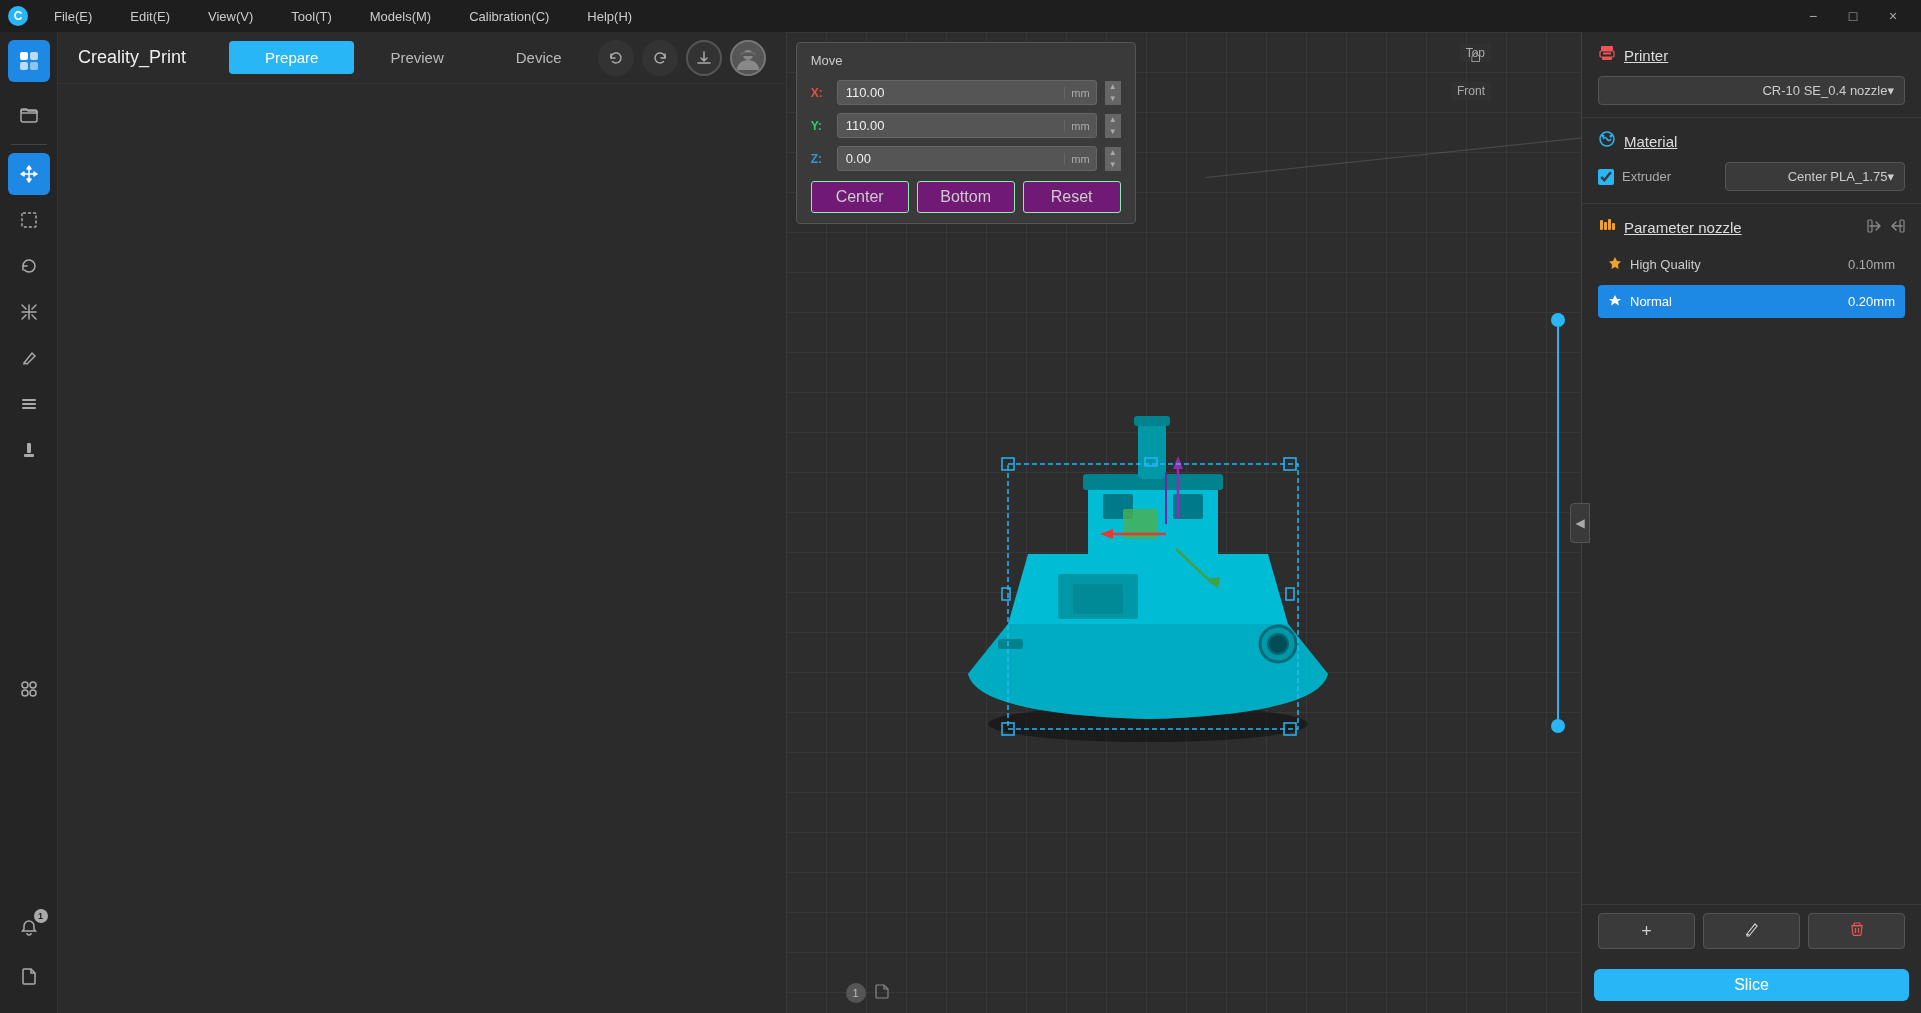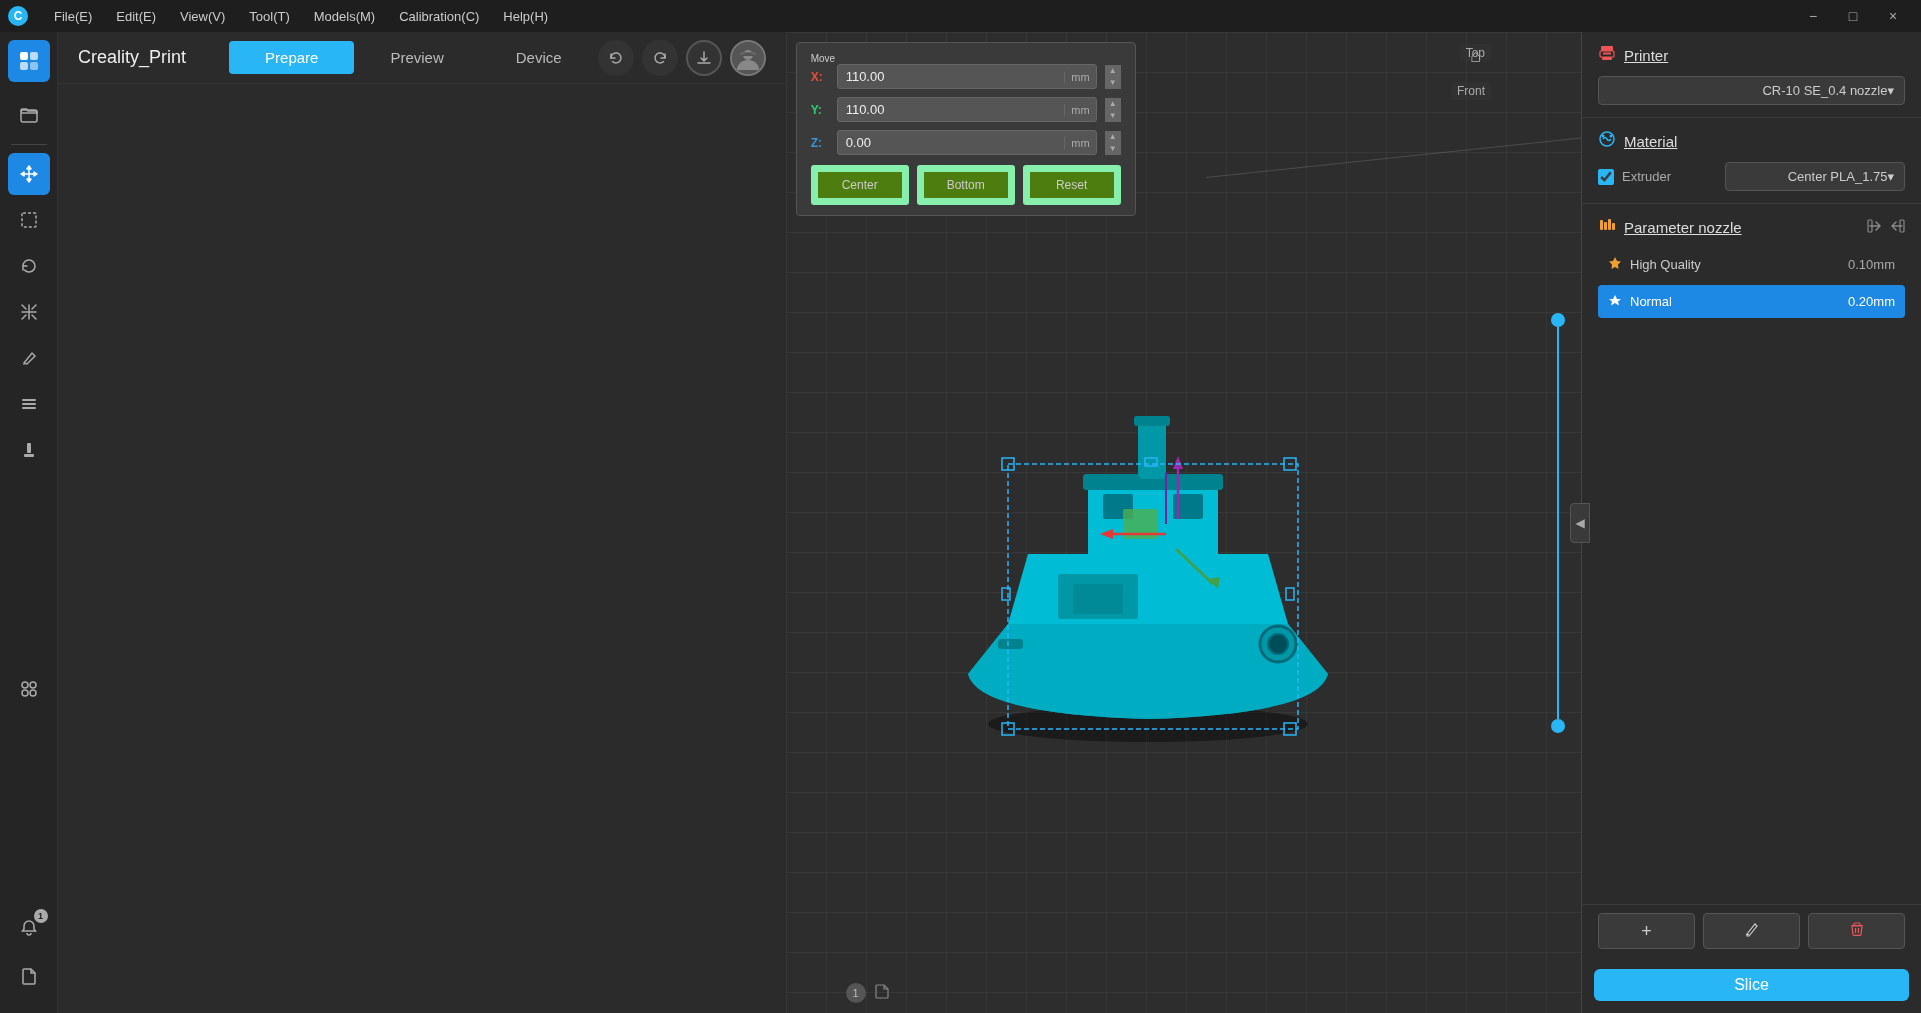--- a/index.html
+++ b/index.html
@@ -23,21 +23,21 @@
       gap: 16px;
     }
     #titlebar .app-icon {
       width: 20px; height: 20px;
       background: #29b6f6;
       border-radius: 50%;
       display: flex; align-items: center; justify-content: center;
       color: white; font-size: 12px; font-weight: bold;
     }
     #titlebar .menu-items {
-      display: flex; gap: 4px;
+      display: flex; gap: 18px;
     }
     #titlebar .menu-item {
       padding: 4px 10px;
       font-size: 13px;
       color: #ccc;
       cursor: pointer;
       border-radius: 3px;
     }
     #titlebar .window-controls {
       margin-left: auto;
@@ -204,22 +204,23 @@
       position: absolute;
       top: 10px; left: 10px;
       background: #3a3a3a;
       border: 1px solid #555;
       border-radius: 4px;
       padding: 10px 14px;
       width: 340px;
       z-index: 10;
     }
     #move-panel h3 {
-      font-size: 10px;
+      font-size: 13px;
       color: #ccc;
+      margin-bottom: 12px;
       font-weight: 500;
     }
     .input-row {
       display: flex;
       align-items: center;
       margin-bottom: 8px;
       gap: 8px;
     }
     .axis-label {
       width: 18px;
@@ -267,25 +268,25 @@
       color: #aaa;
     }
     .panel-buttons {
       display: flex;
       gap: 8px;
       margin-top: 10px;
     }
     .panel-btn {
       flex: 1;
       padding: 6px 0;
-      background: #4d7c0f;
-      border: 7px solid #86efac;
+      background: #701a75;
+      border: 1px solid #86efac;
       border-radius: 3px;
       color: #ccc;
-      font-size: 12px;
+      font-size: 16px;
       cursor: pointer;
       text-align: center;
     }
 
     
     .vp-label-top {
       position: absolute;
       top: 12px; right: 90px;
       font-size: 12px; color: #aaa;
       background: rgba(50,50,50,0.8);

